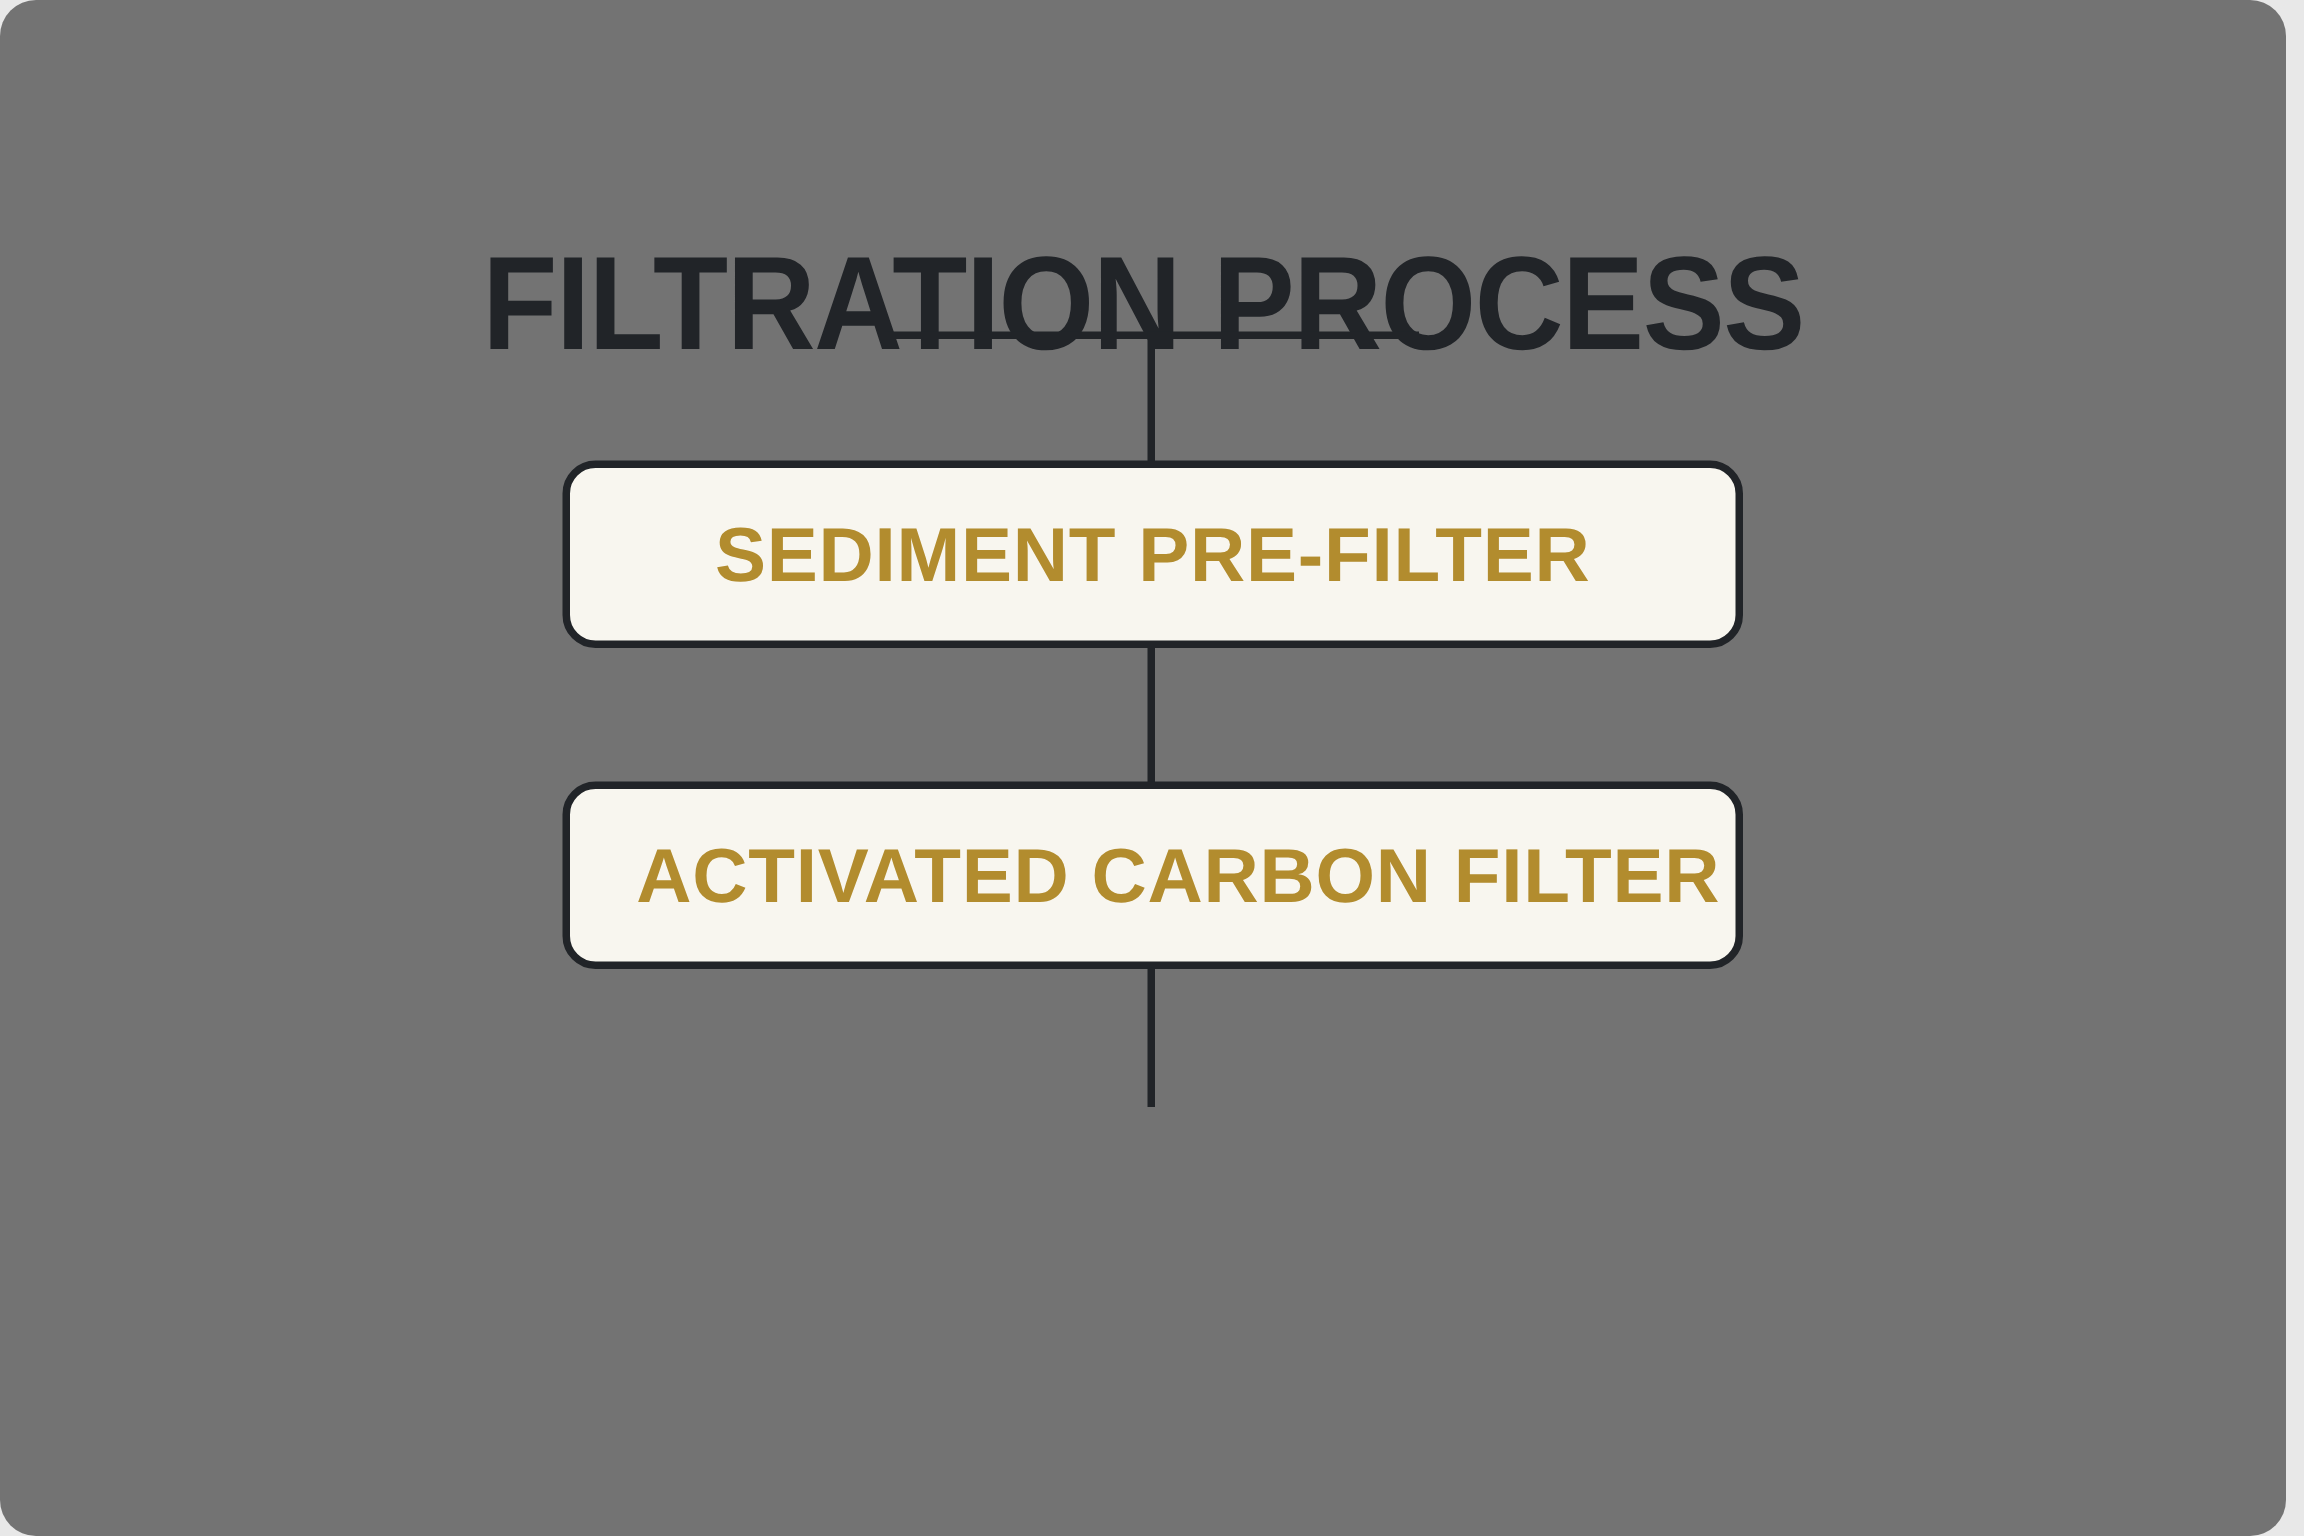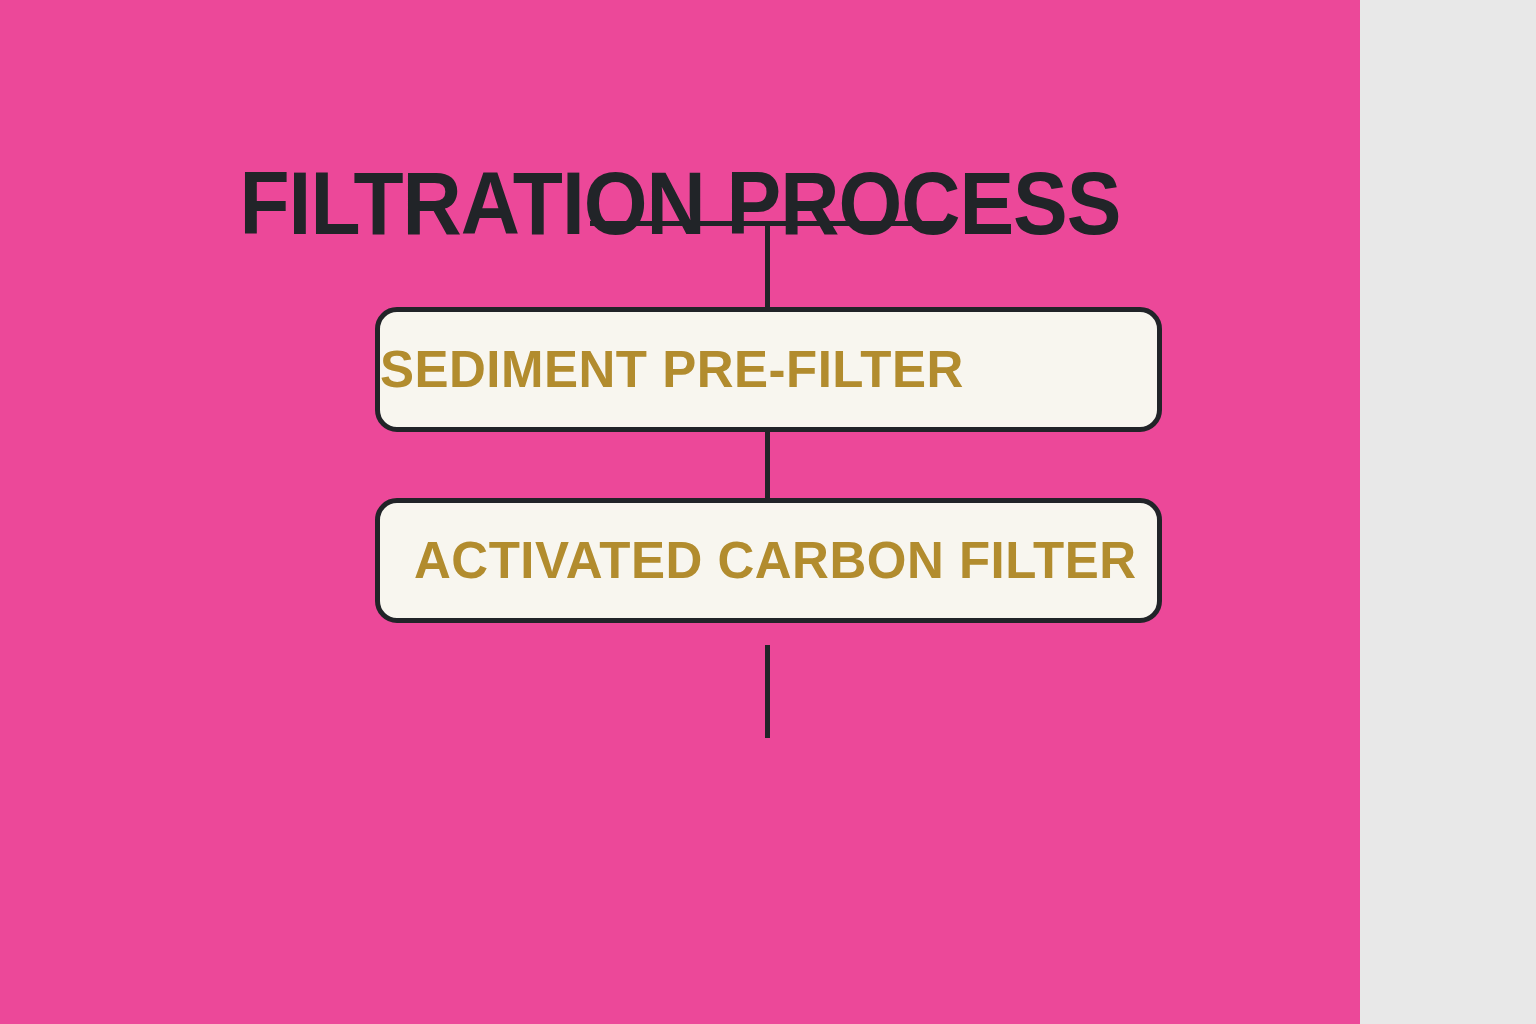--- a/index.html
+++ b/index.html
@@ -5,24 +5,25 @@
   html, body {
     margin: 0;
     padding: 0;
   }
   body {
     font-family: "Liberation Sans", sans-serif;
     background: #e8e8e8;
   }
   .canvas {
     position: relative;
-    width: 1360px;
+    width: 1524px;
     height: 1024px;
-    background: #ec4899;
+    background: #737373;
     overflow: hidden;
+    border-radius: 24px;
   }
   .title {
     position: absolute;
     top: 98px;
     left: 0;
     width: 100%;
     text-align: center;
     font-size: 82px;
     font-weight: bold;
     letter-spacing: -1px;
@@ -64,24 +65,24 @@
     position: absolute;
     left: 375px;
     width: 787px;
     height: 125px;
     box-sizing: border-box;
     border: 5px solid #212428;
     border-radius: 22px;
     background: #f8f6ef;
     display: flex;
     align-items: center;
-    justify-content: flex-start;
+    justify-content: center;
   }
   .step-box-1 { top: 307px; }
-  .step-box-2 { top: 498px; padding-left: 34px; }
+  .step-box-2 { top: 521px; padding-left: 34px; }
   .step-box-3 { top: 736px; }
   .step-label {
     font-size: 51px;
     font-weight: bold;
     letter-spacing: 0.5px;
     color: #b28c2e;
     white-space: nowrap;
   }
 </style>
 </head>

